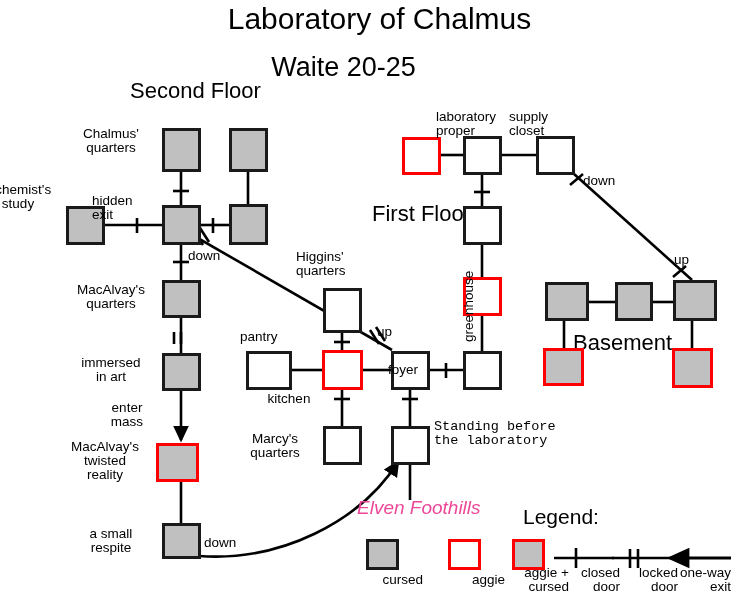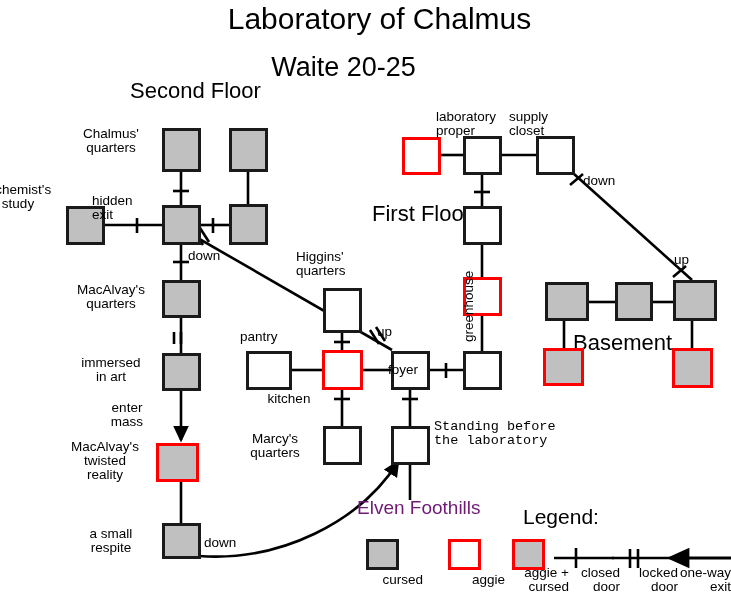--- a/index.html
+++ b/index.html
@@ -79,24 +79,25 @@
   .vlabel {
     position: absolute;
     font-size: 13.5px;
     white-space: nowrap;
     transform-origin: 0 0;
     transform: rotate(-90deg);
     z-index: 4;
   }
   .elven {
     position: absolute;
-    color: #701a75;
+    color: #ec4899;
     font-size: 19px;
     white-space: nowrap;
     z-index: 5;
+    font-style: italic;
   }
   .legend-title {
     position: absolute;
     font-size: 21px;
     white-space: nowrap;
   }
   .legend-item {
     position: absolute;
     text-align: right;
     font-size: 13.5px;

